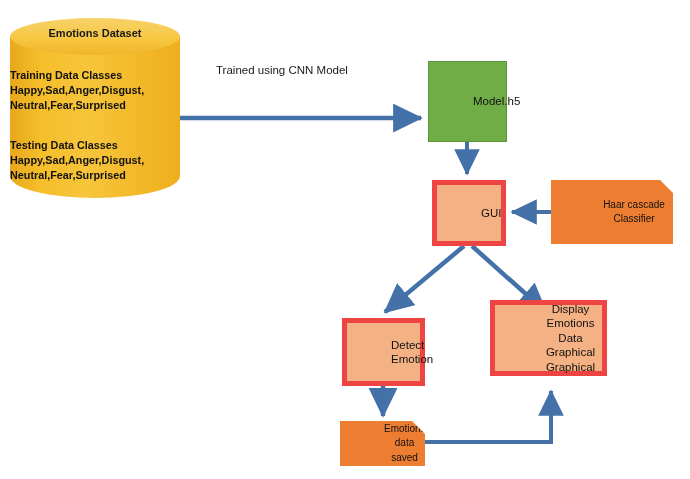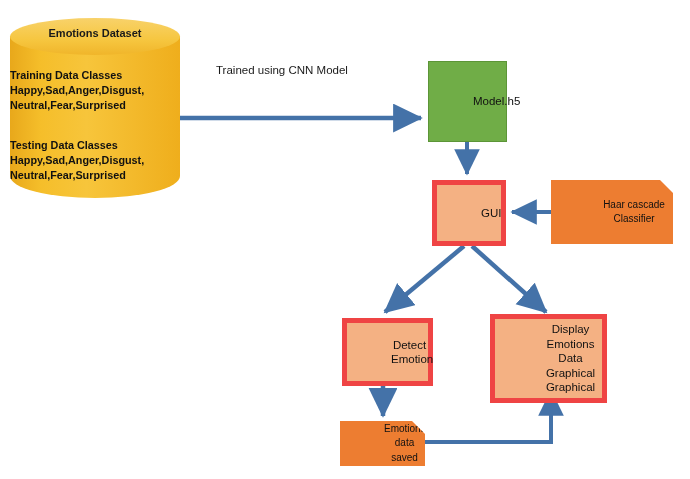--- a/index.html
+++ b/index.html
@@ -171,28 +171,28 @@
     <span class="lbl">GUI</span>
   </div>
 
   <div class="node node-orange cut-corner" style="left:551px; top:180px; width:122px; height:64px;">
     <span class="lbl">
       <span>Haar cascade</span><br>
       <span>Classifier</span>
     </span>
   </div>
 
-  <div class="node node-salmon" style="left:342px; top:318px; width:91px; height:68px;">
+  <div class="node node-salmon" style="left:342px; top:318px; width:83px; height:68px;">
     <span class="lbl">
       <span>Detect</span><br>
       <span>Emotion</span>
     </span>
   </div>
 
-  <div class="node node-salmon" style="left:490px; top:314px; width:117px; height:89px;">
+  <div class="node node-salmon" style="left:490px; top:300px; width:117px; height:76px;">
     <span class="lbl">
       <span>Display Emotions</span><br>
       <span>Data Graphical</span><br>
       <span>Graphical</span>
     </span>
   </div>
 
   <div class="node node-orange cut-corner" style="left:340px; top:421px; width:85px; height:45px;">
     <span class="lbl">
       <span>Emotions</span><br>

